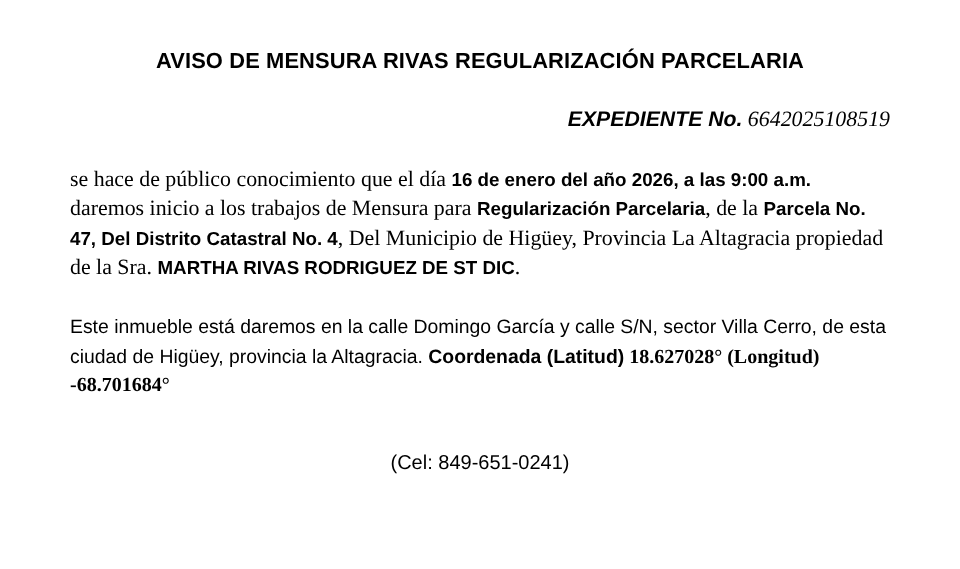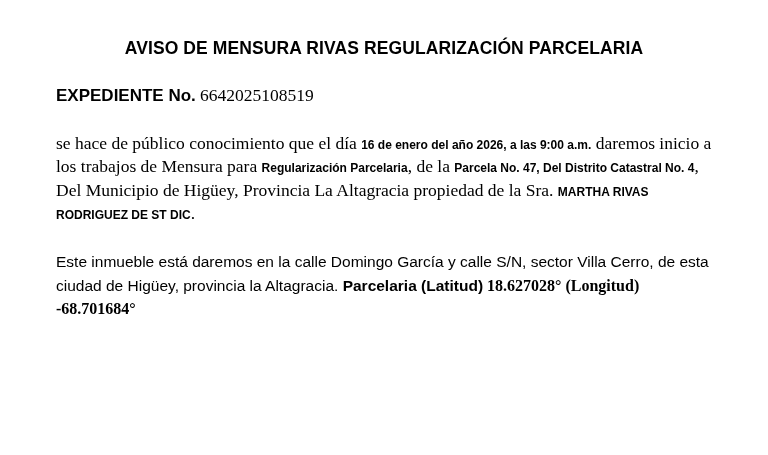--- a/index.html
+++ b/index.html
@@ -23,23 +23,24 @@
   }
   .title {
     text-align: center;
     font-family: "Liberation Sans", sans-serif;
     font-weight: bold;
     font-size: 17.5px;
     letter-spacing: 0.1px;
     margin-top: 38px;
   }
   .expediente {
-    text-align: left;
+    text-align: right;
     font-size: 17px;
     margin-top: 26px;
+    font-style: italic;
   }
   .expediente .lbl {
     font-family: "Liberation Sans", sans-serif;
     font-weight: bold;
     font-size: 17px;
   }
   .expediente .num {
     font-family: "Liberation Serif", serif;
     font-weight: normal;
     font-size: 17.5px;
@@ -55,21 +56,21 @@
   }
   .para.p2 {
     margin-top: 26px;
     font-family: "Liberation Sans", sans-serif;
     font-size: 15.5px;
     line-height: 1.45;
   }
   .b-sans {
     font-family: "Liberation Sans", sans-serif;
     font-weight: bold;
-    font-size: 12px;
+    font-size: 15px;
   }
   .p2 .b-sans {
     font-size: 15.5px;
   }
   .p2 .coord-vals {
     font-family: "Liberation Serif", serif;
     font-weight: bold;
     font-size: 16px;
   }
   .signature {
@@ -99,19 +100,20 @@
   <div class="expediente">
     <span class="lbl">EXPEDIENTE No.</span>
     <span class="num">6642025108519</span>
   </div>
 
   <div class="para p1">
     <span>se hace de público conocimiento que el día </span><span class="b-sans">16 de enero del año 2026, a las 9:00 a.m.</span><span> daremos inicio a los trabajos de Mensura para </span><span class="b-sans">Regularización Parcelaria</span><span>, de la </span><span class="b-sans">Parcela No. 47, Del Distrito Catastral No. 4</span><span>, Del Municipio de Higüey, Provincia La Altagracia propiedad de la Sra. </span><span class="b-sans">MARTHA RIVAS RODRIGUEZ DE ST DIC</span><span>.</span>
   </div>
 
   <div class="para p2">
-    <span>Este inmueble está daremos en la calle Domingo García y calle S/N, sector Villa Cerro, de esta ciudad de Higüey, provincia la Altagracia. </span><span class="b-sans">Parcelaria (Latitud)</span><span class="coord-vals"> 18.627028° (Longitud) -68.701684°</span>
+    <span>Este inmueble está daremos en la calle Domingo García y calle S/N, sector Villa Cerro, de esta ciudad de Higüey, provincia la Altagracia. </span><span class="b-sans">Coordenada (Latitud)</span><span class="coord-vals"> 18.627028° (Longitud) -68.701684°</span>
   </div>
 
   <div class="signature">
+    <div class="cel">(Cel: 849-651-0241)</div>
   </div>
 
 </div>
 
 </body></html>

